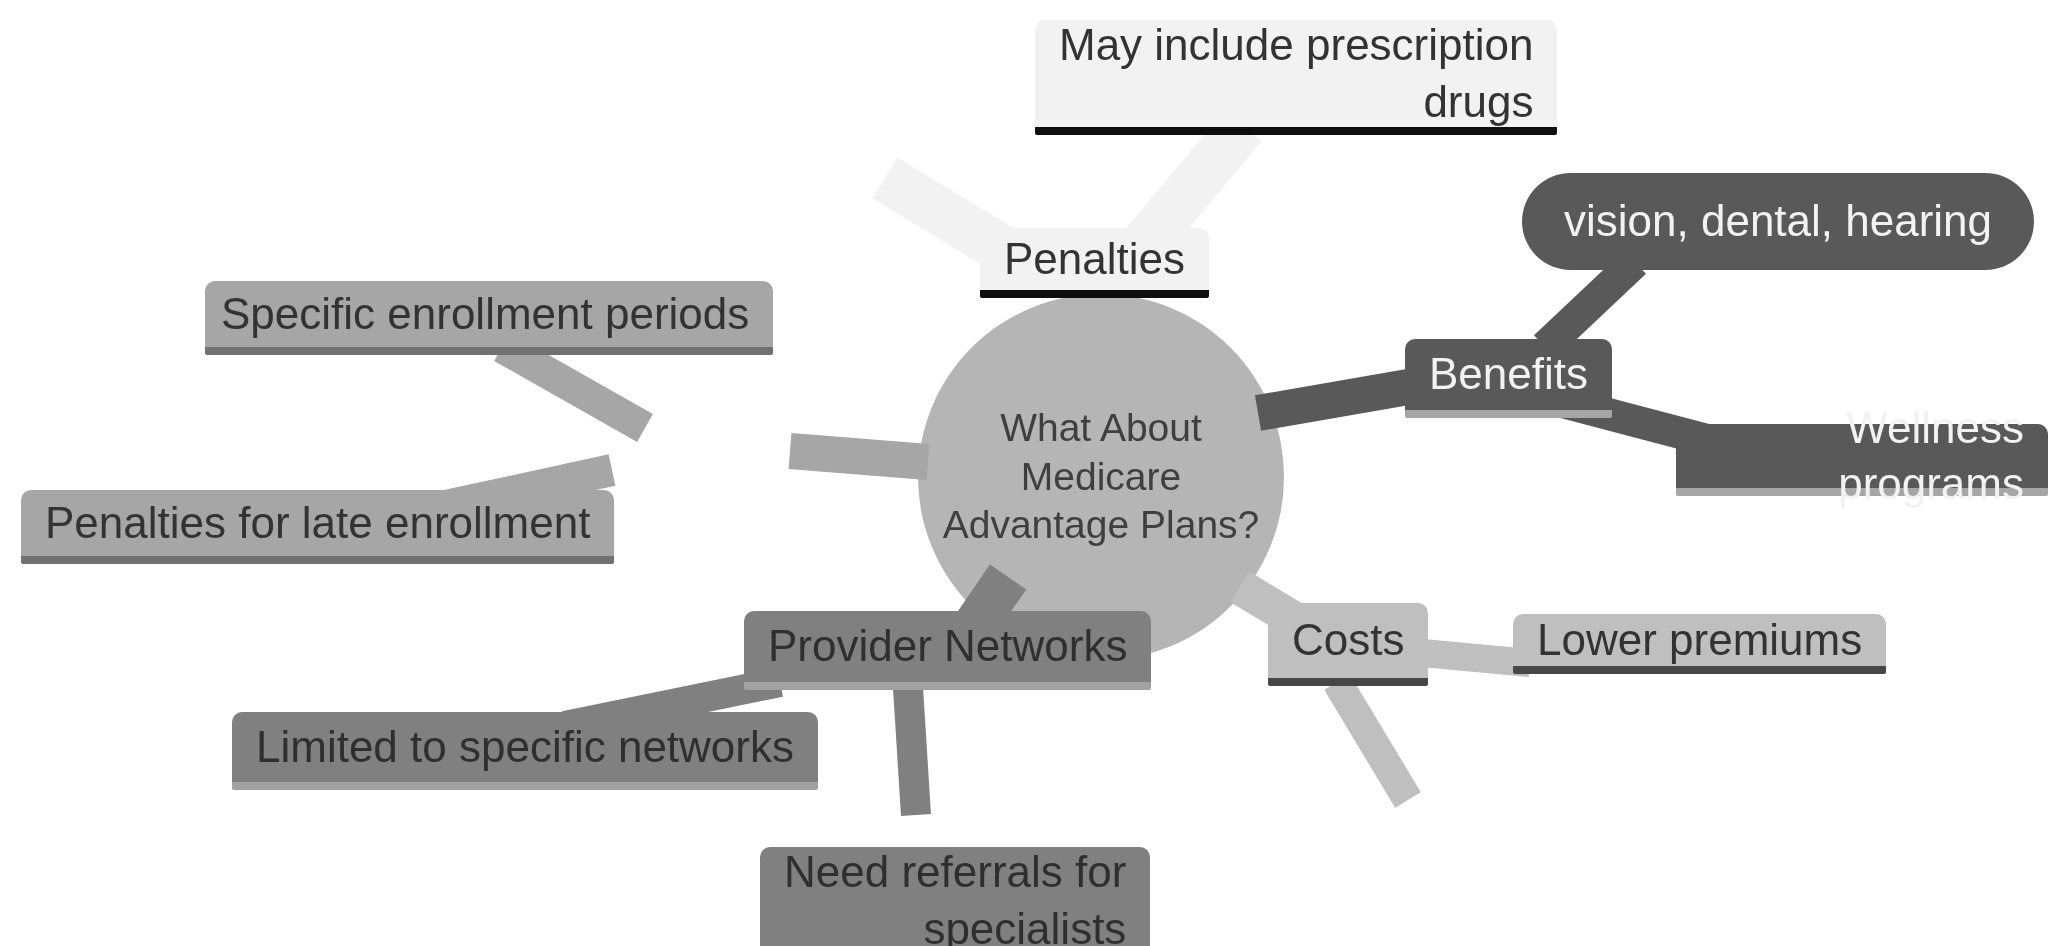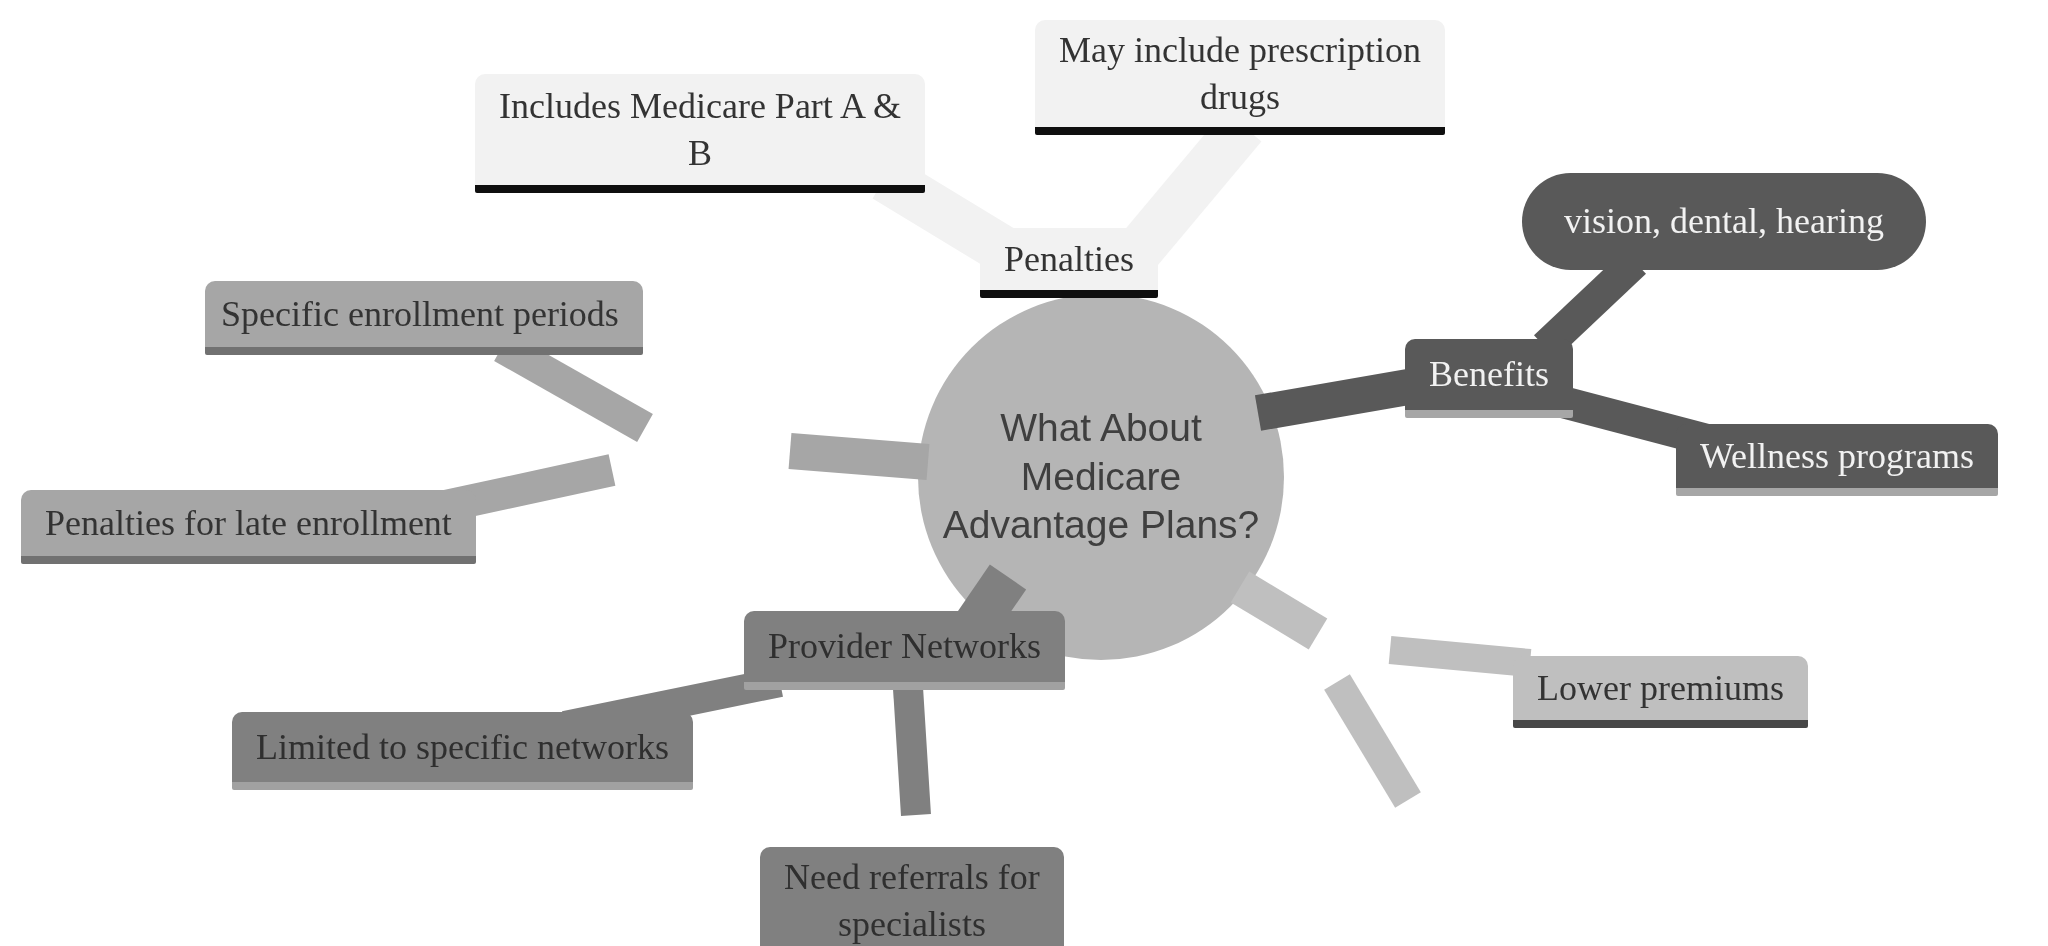--- a/index.html
+++ b/index.html
@@ -37,47 +37,46 @@
   .e-benefits   { stroke: var(--benefits-fill); }
   .e-costs      { stroke: var(--costs-fill); }
   .e-provider   { stroke: var(--provider-fill); }
   .e-enrollment { stroke: var(--enrollment-fill); }
 
   
   .node {
     position: absolute;
     z-index: 3;
     display: flex; align-items: center; justify-content: center;
-    text-align: center;
+    text-align: right;
     white-space: pre-line;
-    font-size: 36px;
+    font-size: 44px;
     line-height: 1.28;
     padding: 0 24px;
     border-radius: 10px 10px 2px 2px;
-    font-family: Liberation Serif, serif;
   }
   .branch-coverage   { background: var(--coverage-fill);   color: var(--coverage-text);   border-bottom: 8px solid var(--coverage-border); }
   .branch-benefits   { background: var(--benefits-fill);   color: var(--benefits-text);   border-bottom: 8px solid var(--benefits-border); }
   .branch-costs      { background: var(--costs-fill);      color: var(--costs-text);      border-bottom: 8px solid var(--costs-border); }
   .branch-provider   { background: var(--provider-fill);   color: var(--provider-text);   border-bottom: 8px solid var(--provider-border); }
   .branch-enrollment { background: var(--enrollment-fill); color: var(--enrollment-text); border-bottom: 8px solid var(--enrollment-border); }
 
   .pill { border-radius: 50px; border-bottom: none; padding: 0 42px; }
 
   
   .n-coverage    { left: 980px;  top: 228px; height: 70px; }
   .n-includes    { left: 475px;  top: 74px;  height: 119px; }
   .n-may-include { left: 1035px; top: 20px;  height: 115px; }
 
   .n-benefits    { left: 1405px; top: 339px; height: 79px; }
   .n-vision      { left: 1522px; top: 173px; height: 97px; }
   .n-wellness    { left: 1676px; top: 424px; height: 72px; }
 
   .n-costs       { left: 1268px; top: 603px; height: 83px; }
-  .n-lower       { left: 1513px; top: 656px; height: 72px; }
+  .n-lower       { left: 1513px; top: 614px; height: 60px; }
   .n-copays      { left: 1234px; top: 786px; height: 118px; }
 
   .n-provider    { left: 744px;  top: 611px; height: 79px; }
   .n-limited     { left: 232px;  top: 712px; height: 78px; }
   .n-referrals   { left: 760px;  top: 806px; height: 115px; margin-top: 41px; }
 
   .n-enrollment  { left: 590px;  top: 415px; height: 71px; }
   .n-specific    { left: 205px;  top: 281px; height: 74px; padding-left: 16px; }
   .n-penalties   { left: 21px;   top: 490px; height: 74px; }
 </style>
@@ -107,29 +106,28 @@
     <line class="e-provider" x1="1008" y1="577" x2="958" y2="650" stroke-width="44"></line>
     <line class="e-provider" x1="780" y1="682" x2="565" y2="726" stroke-width="30"></line>
     <line class="e-provider" x1="908" y1="688" x2="916" y2="815" stroke-width="30"></line>
 
     <line class="e-enrollment" x1="928" y1="462" x2="790" y2="451" stroke-width="36"></line>
     <line class="e-enrollment" x1="645" y1="428" x2="502" y2="347" stroke-width="32"></line>
     <line class="e-enrollment" x1="612" y1="470" x2="418" y2="512" stroke-width="32"></line>
   </svg>
 
   <div class="node branch-coverage n-coverage">Penalties</div>
-  <div class="node branch-coverage n-includes">Includes Medicare Part A &amp;
-B</div>
   <div class="node branch-coverage n-may-include">May include prescription
 drugs</div>
 
   <div class="node branch-benefits n-benefits">Benefits</div>
   <div class="node branch-benefits pill n-vision">vision, dental, hearing</div>
   <div class="node branch-benefits n-wellness">Wellness programs</div>
 
+  <div class="node branch-costs n-costs">Costs</div>
   <div class="node branch-costs n-lower">Lower premiums</div>
 
   <div class="node branch-provider n-provider">Provider Networks</div>
   <div class="node branch-provider n-limited">Limited to specific networks</div>
   <div class="node branch-provider n-referrals">Need referrals for
 specialists</div>
 
   <div class="node branch-enrollment n-specific">Specific enrollment periods</div>
   <div class="node branch-enrollment n-penalties">Penalties for late enrollment</div>
 

